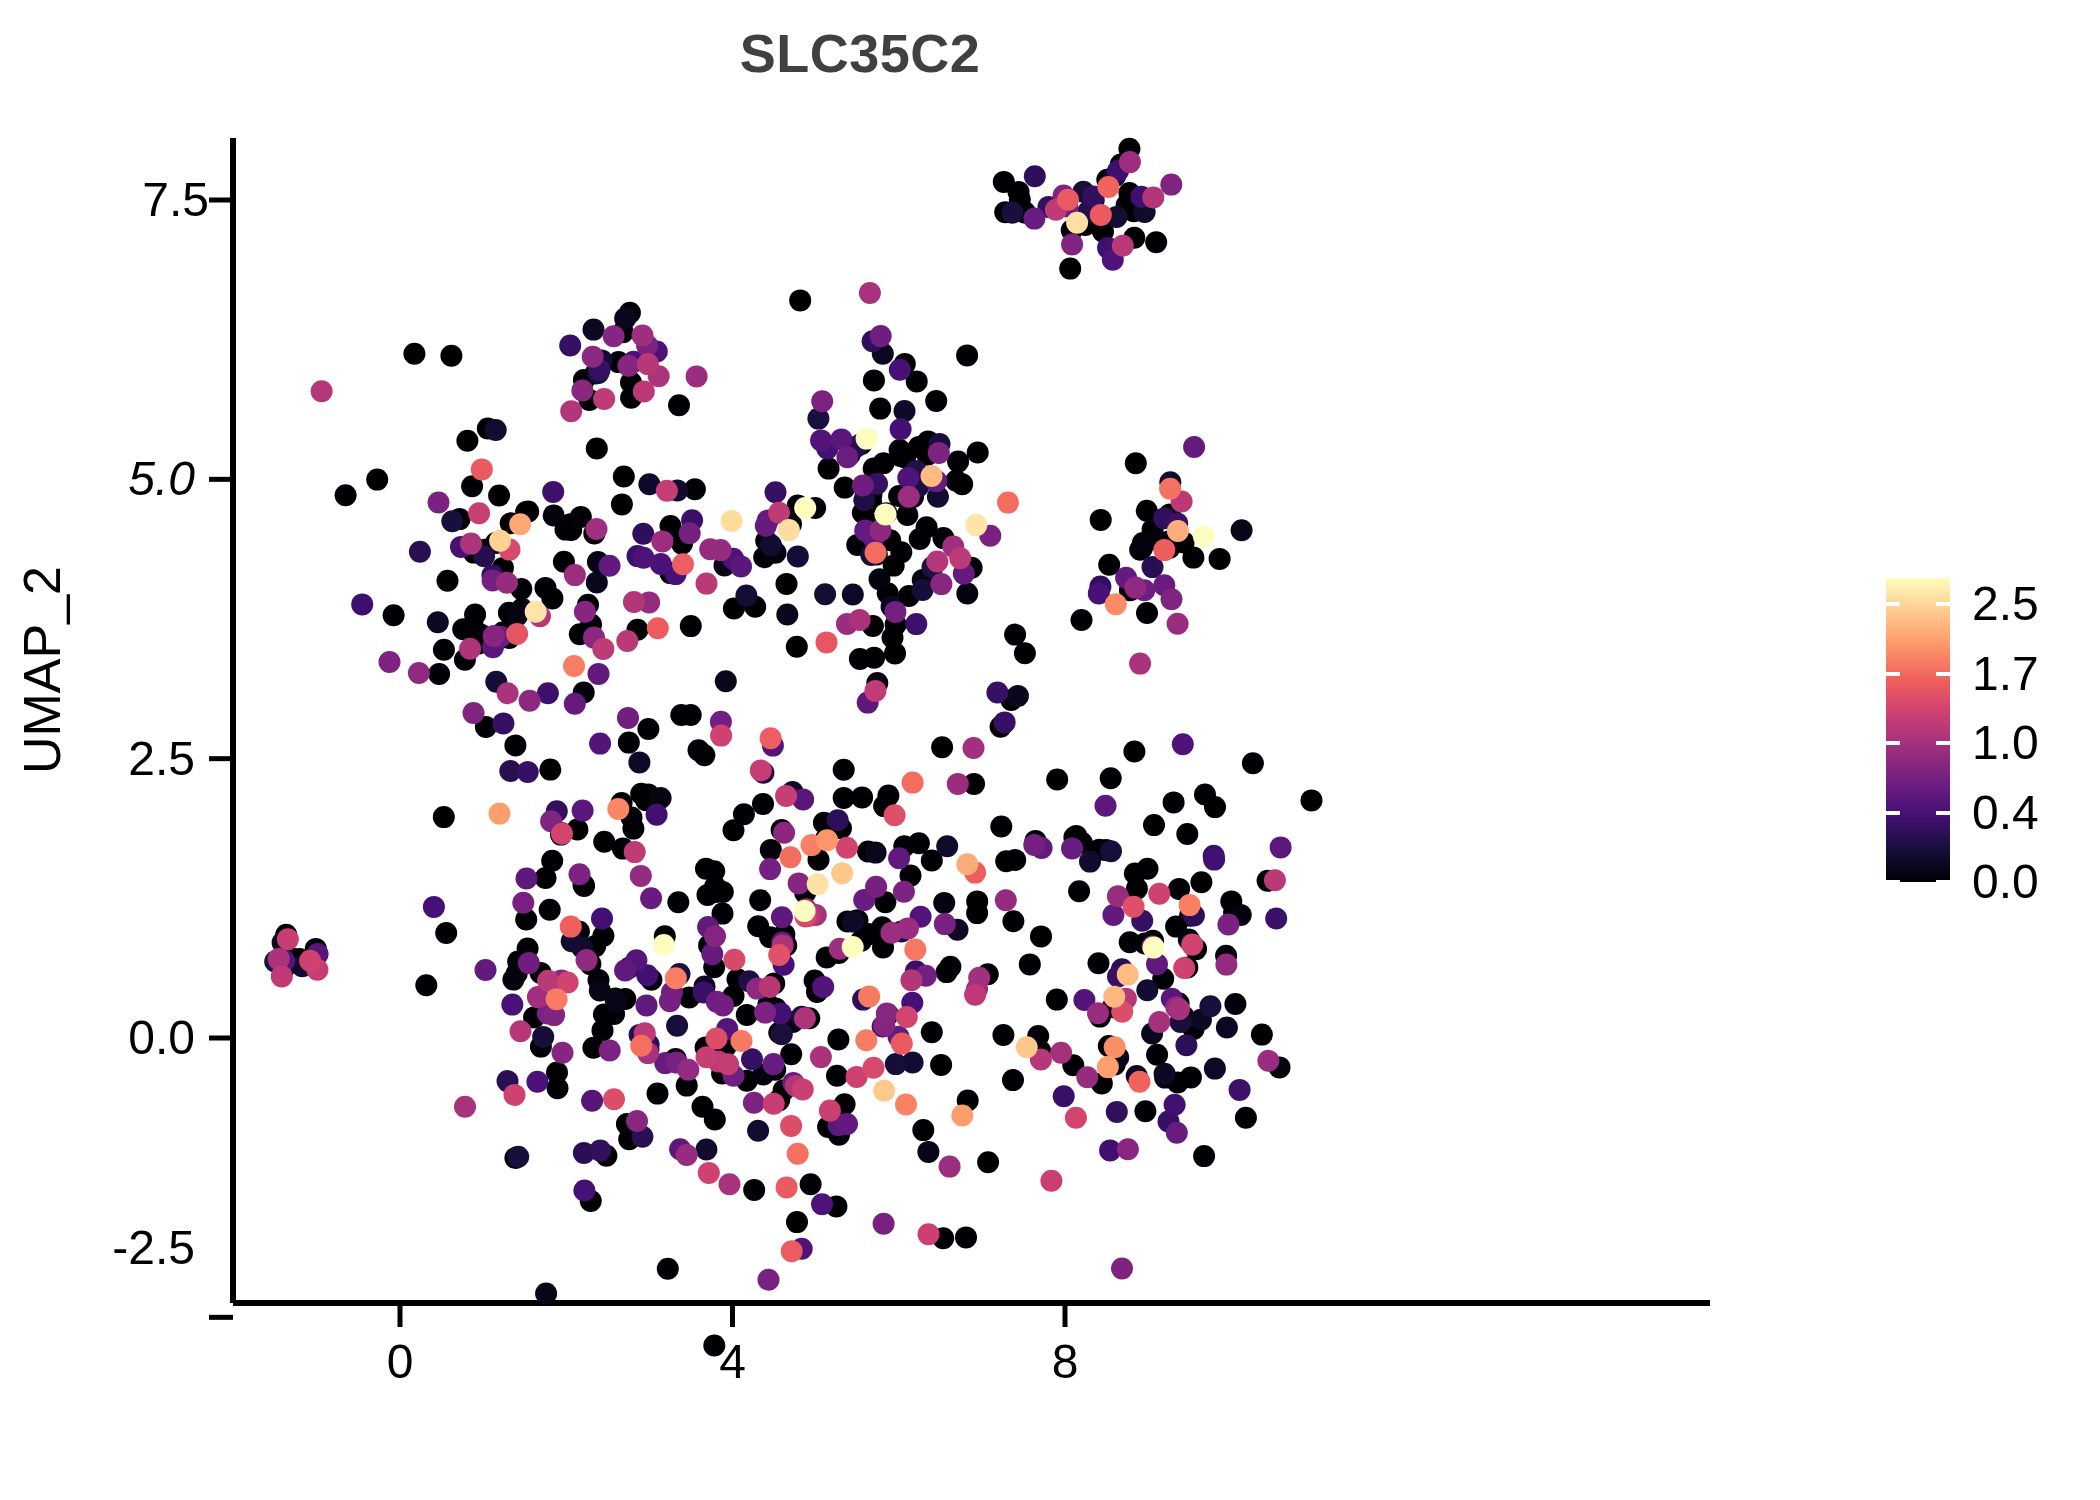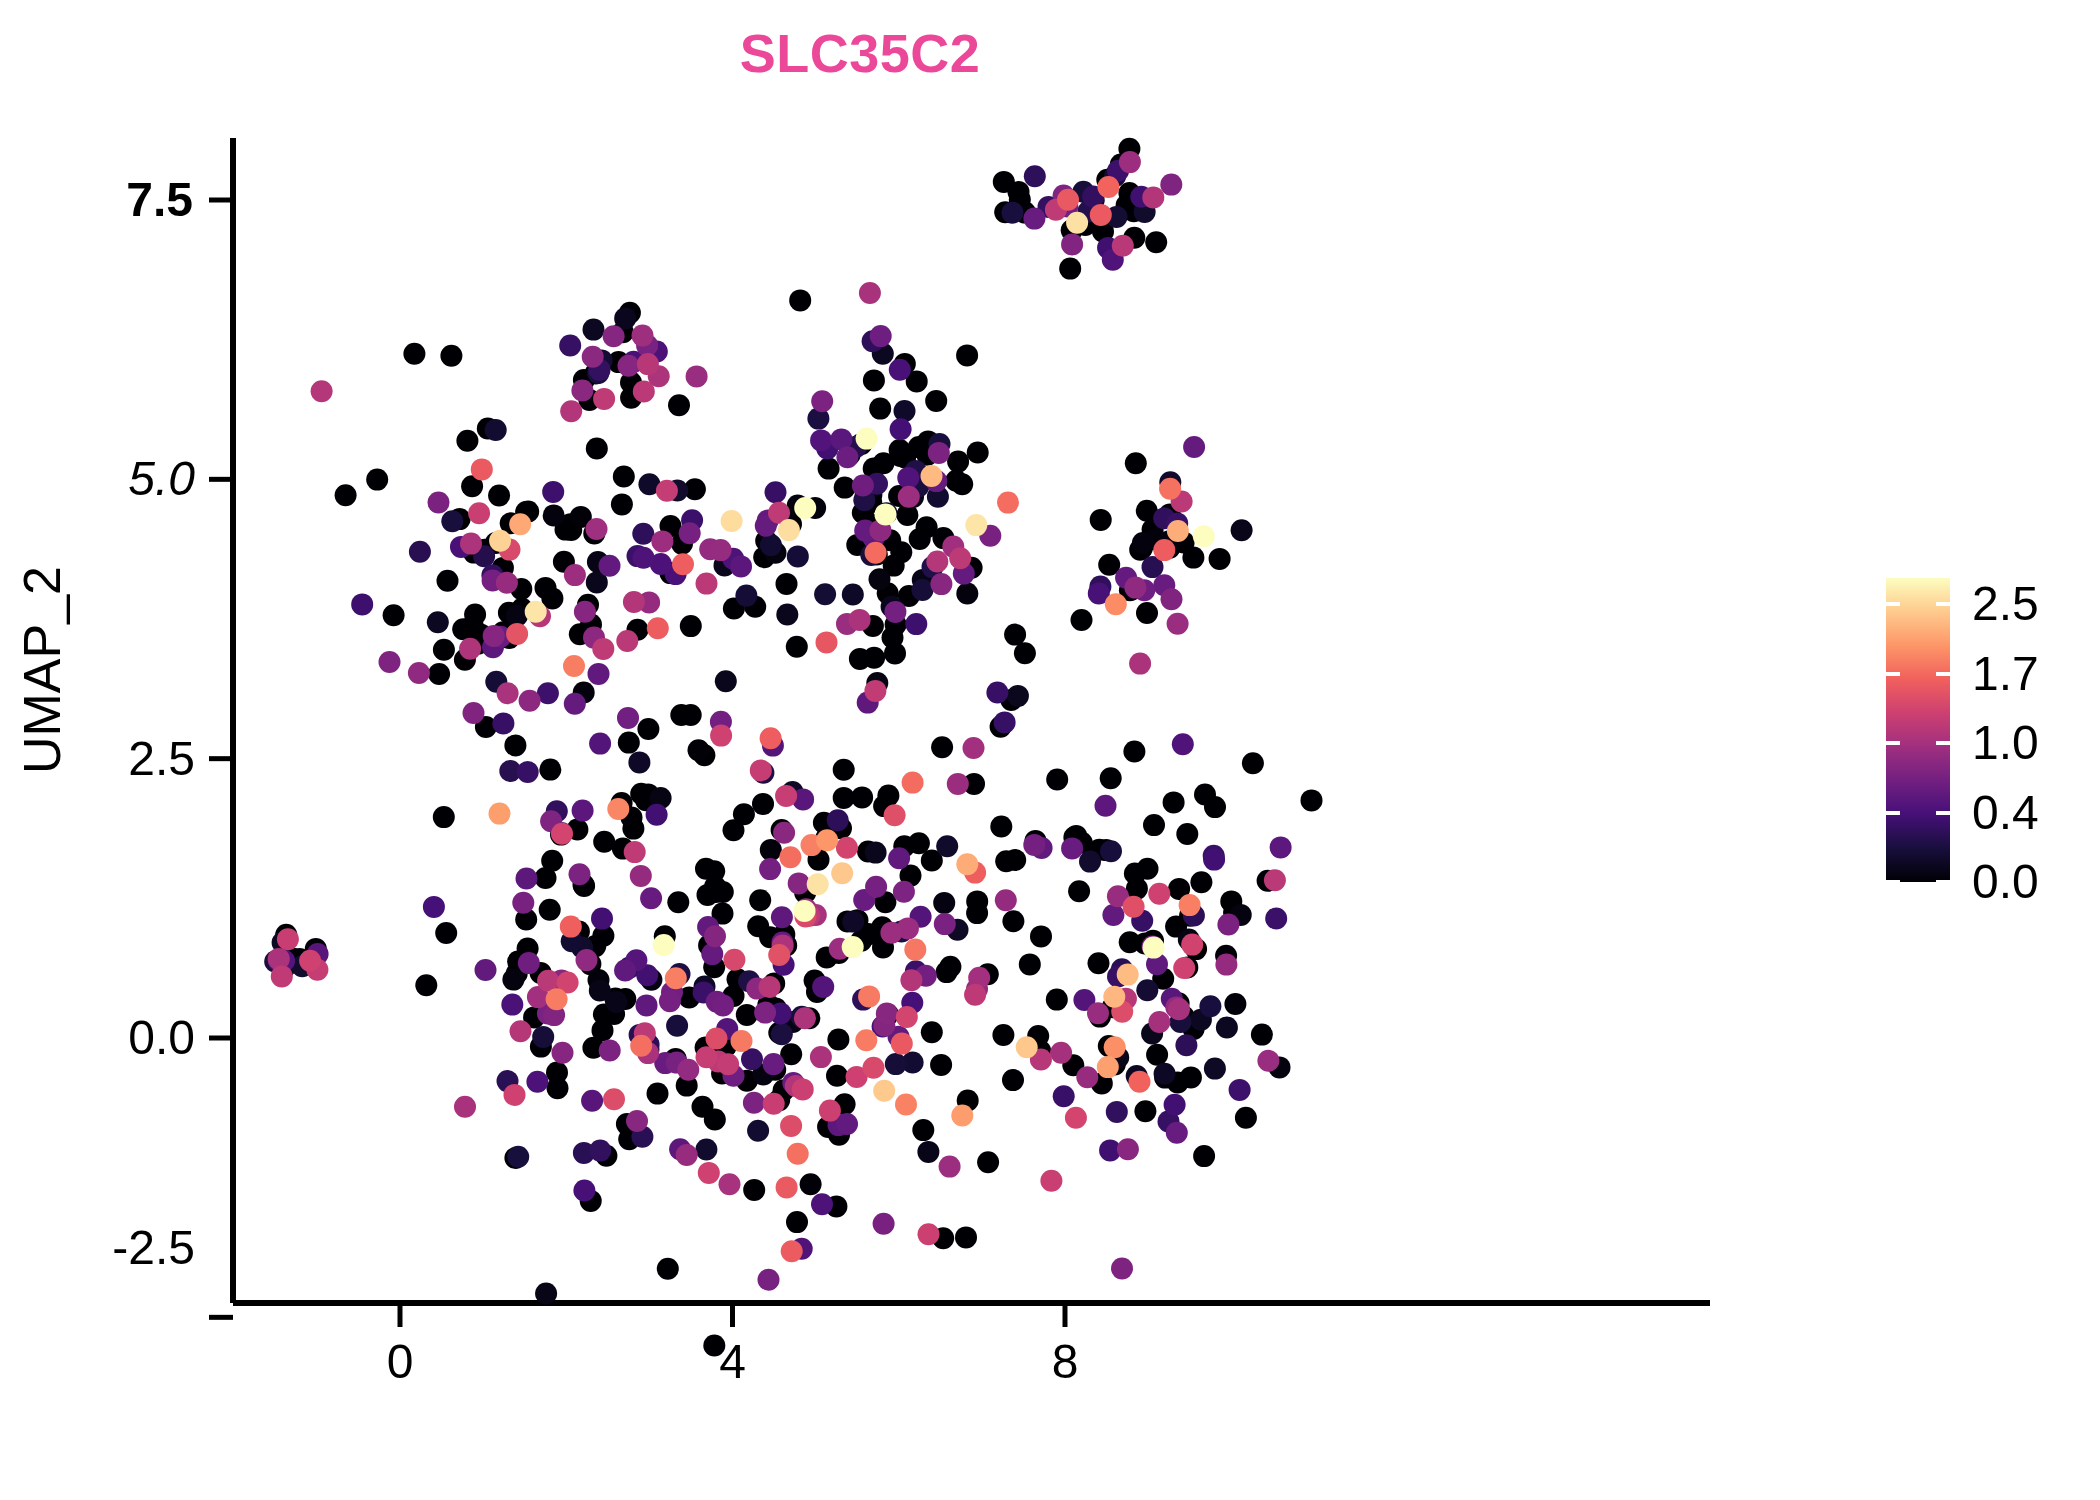--- a/index.html
+++ b/index.html
@@ -22,21 +22,21 @@
   }
   #plot-title {
     position: absolute;
     left: 0;
     top: 22px;
     width: 1720px;
     text-align: center;
     font-size: 54px;
     font-weight: bold;
     letter-spacing: 0.5px;
-    color: #ec4899;
+    color: #404040;
   }
   #plot-svg {
     position: absolute;
     left: 0;
     top: 0;
   }
   #y-axis-title {
     position: absolute;
     left: -108px;
     top: 640px;
@@ -1017,21 +1017,21 @@
       </g>
   </svg>
 
   <div id="y-axis-title">UMAP_2</div>
 
   <div id="y-tick-labels">
       <div class="tick-label-y" style="left: 35px; top: 1220px;">-2.5</div>
       <div class="tick-label-y" style="left: 35px; top: 1010px;">0.0</div>
       <div class="tick-label-y" style="left: 35px; top: 730.667px;">2.5</div>
       <div class="tick-label-y" style="left: 35px; top: 451.333px; font-style: italic;">5.0</div>
-      <div class="tick-label-y" style="left: 33px; top: 172px; font-weight: bold;">7.5</div>
+      <div class="tick-label-y" style="left: 49px; top: 172px;">7.5</div>
     </div>
   <div id="x-tick-labels">
       <div class="tick-label-x" style="left: 340px; top: 1334px;">0</div>
       <div class="tick-label-x" style="left: 672.5px; top: 1334px;">4</div>
       <div class="tick-label-x" style="left: 1005px; top: 1334px;">8</div>
     </div>
 
   <div id="legend">
     <svg id="legend-bar" width="64" height="304">
       <rect x="0" y="0" width="64" height="304" fill="url(#magma-gradient)"></rect>

